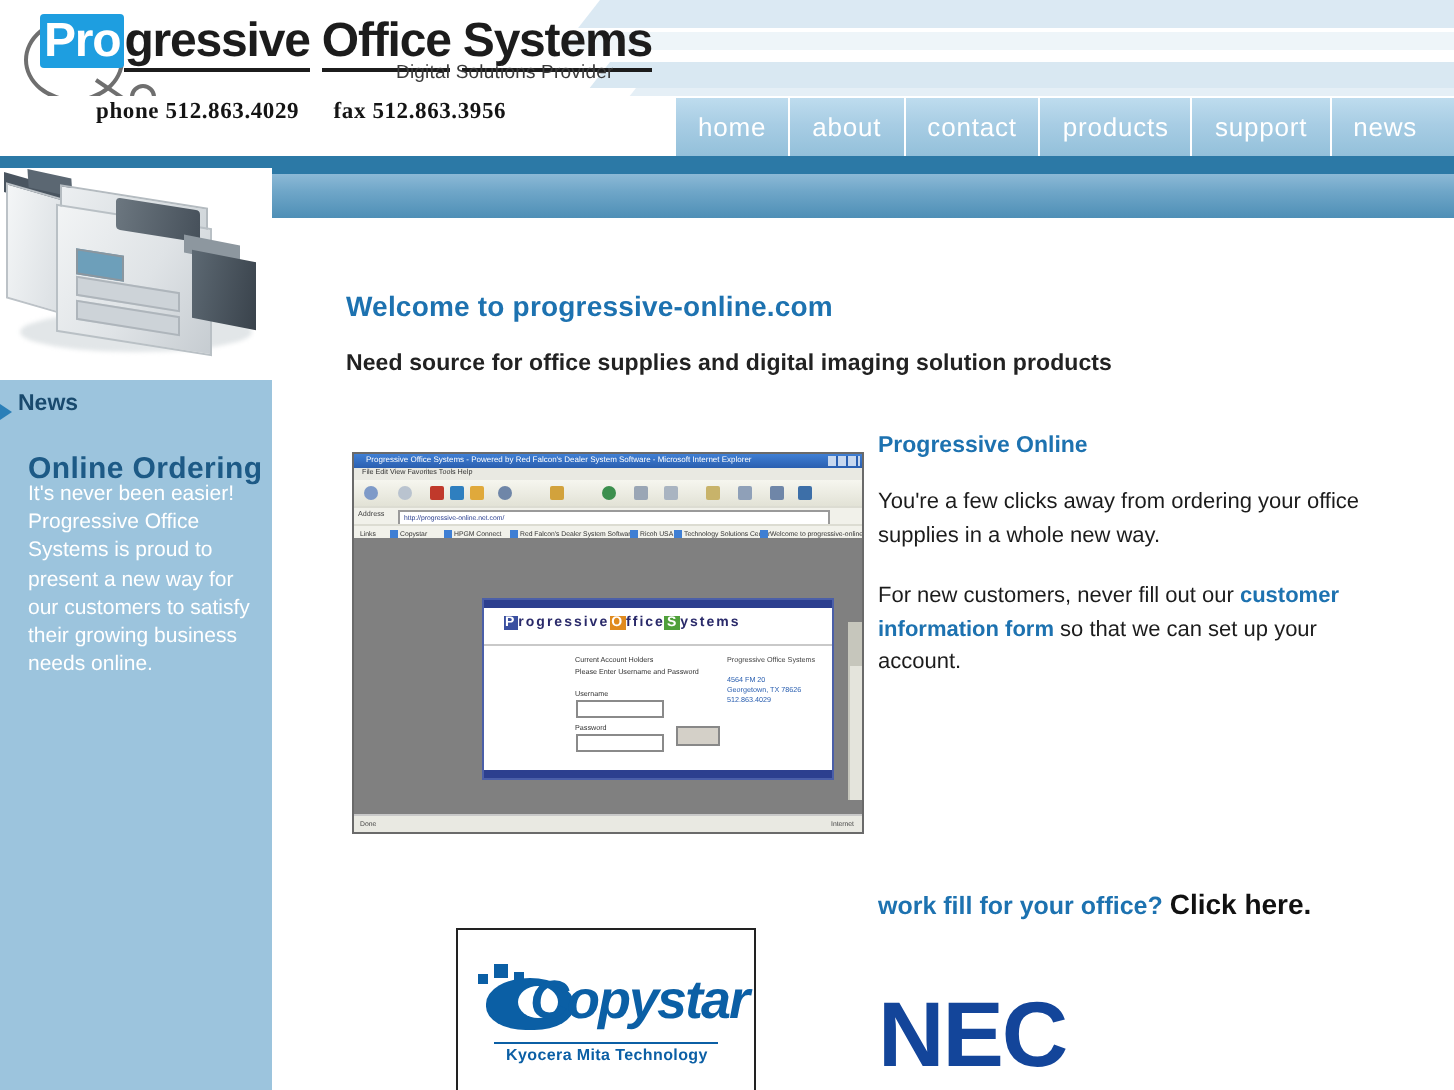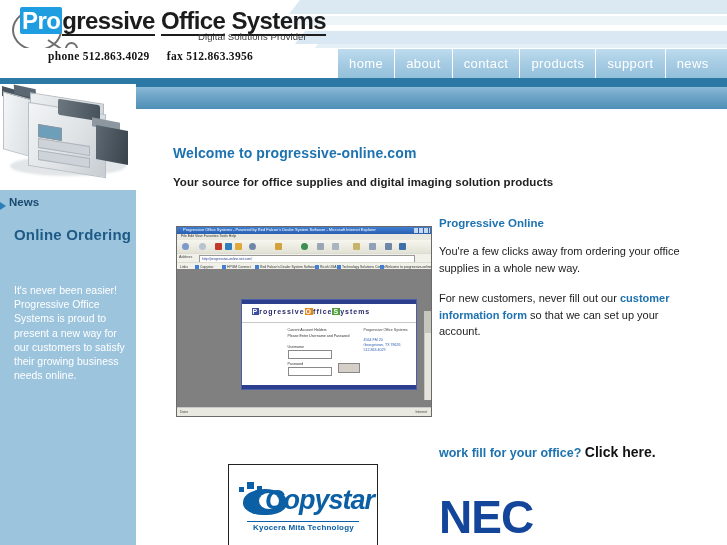--- a/index.html
+++ b/index.html
@@ -80,21 +80,21 @@
   .pr-draw{position:absolute;background:#cdd3d8;border:1px solid #aeb5bb;transform:skewY(9deg);}
   .pr-d1{left:38px;top:58px;width:50px;height:8px;}
   .pr-d2{left:38px;top:70px;width:50px;height:8px;}
 
   
   .sidebar{position:absolute;left:0;top:190px;width:136px;height:355px;background:#9cc4dd;z-index:2;}
   .side-news{position:absolute;left:9px;top:6px;font-size:11.5px;color:#194a6e;font-weight:bold;}
   .side-arrow{position:absolute;left:0px;top:12px;width:0;height:0;
     border-top:4px solid transparent;border-bottom:4px solid transparent;border-left:6px solid #2a7fb8;}
   .side-head{position:absolute;left:14px;top:36px;font-size:15px;color:#1d5a86;font-weight:bold;letter-spacing:.2px;}
-  .side-body{position:absolute;left:14px;top:50px;width:113px;font-size:10.5px;color:#ffffff;line-height:14.2px;margin-top:43px;}
+  .side-body{position:absolute;left:14px;top:50px;width:113px;font-size:10.5px;color:#ffffff;line-height:14.2px;}
 
   
   .main{position:absolute;left:136px;top:109px;width:591px;height:436px;background:#ffffff;}
   .welcome{position:absolute;left:37px;top:36px;font-size:14px;font-weight:bold;color:#1d72b0;letter-spacing:.1px;}
   .tagline{position:absolute;left:37px;top:67px;font-size:11.5px;font-weight:bold;color:#222222;letter-spacing:.05px;}
 
   
   .shot{position:absolute;left:40px;top:117px;width:254px;height:189px;
      border:1px solid #6a6a6a;background:#8e8e8e;overflow:hidden;}
   .shot-title{height:7px;background:linear-gradient(to bottom,#3f7fd4,#2a5fb0);position:relative;}
@@ -226,21 +226,21 @@
 
   <div class="sidebar">
     <div class="side-arrow"></div>
     <div class="side-news">News</div>
     <div class="side-head">Online Ordering</div>
     <div class="side-body">It's never been easier! Progressive Office Systems is proud to present a new way for our customers to satisfy their growing business needs online.</div>
   </div>
 
   <div class="main">
     <div class="welcome">Welcome to progressive-online.com</div>
-    <div class="tagline">Your source for office supplies and digital imaging solution products</div>
+    <div class="tagline">Need source for office supplies and digital imaging solution products</div>
 
     <div class="shot">
       <div class="shot-title">
         <span class="tt">Progressive Office Systems - Powered by Red Falcon's Dealer System Software - Microsoft Internet Explorer</span>
         <span class="wbtns"></span>
       </div>
       <div class="shot-menu">
         <span class="mm">File   Edit   View   Favorites   Tools   Help</span>
       </div>
       <div class="shot-tools">

